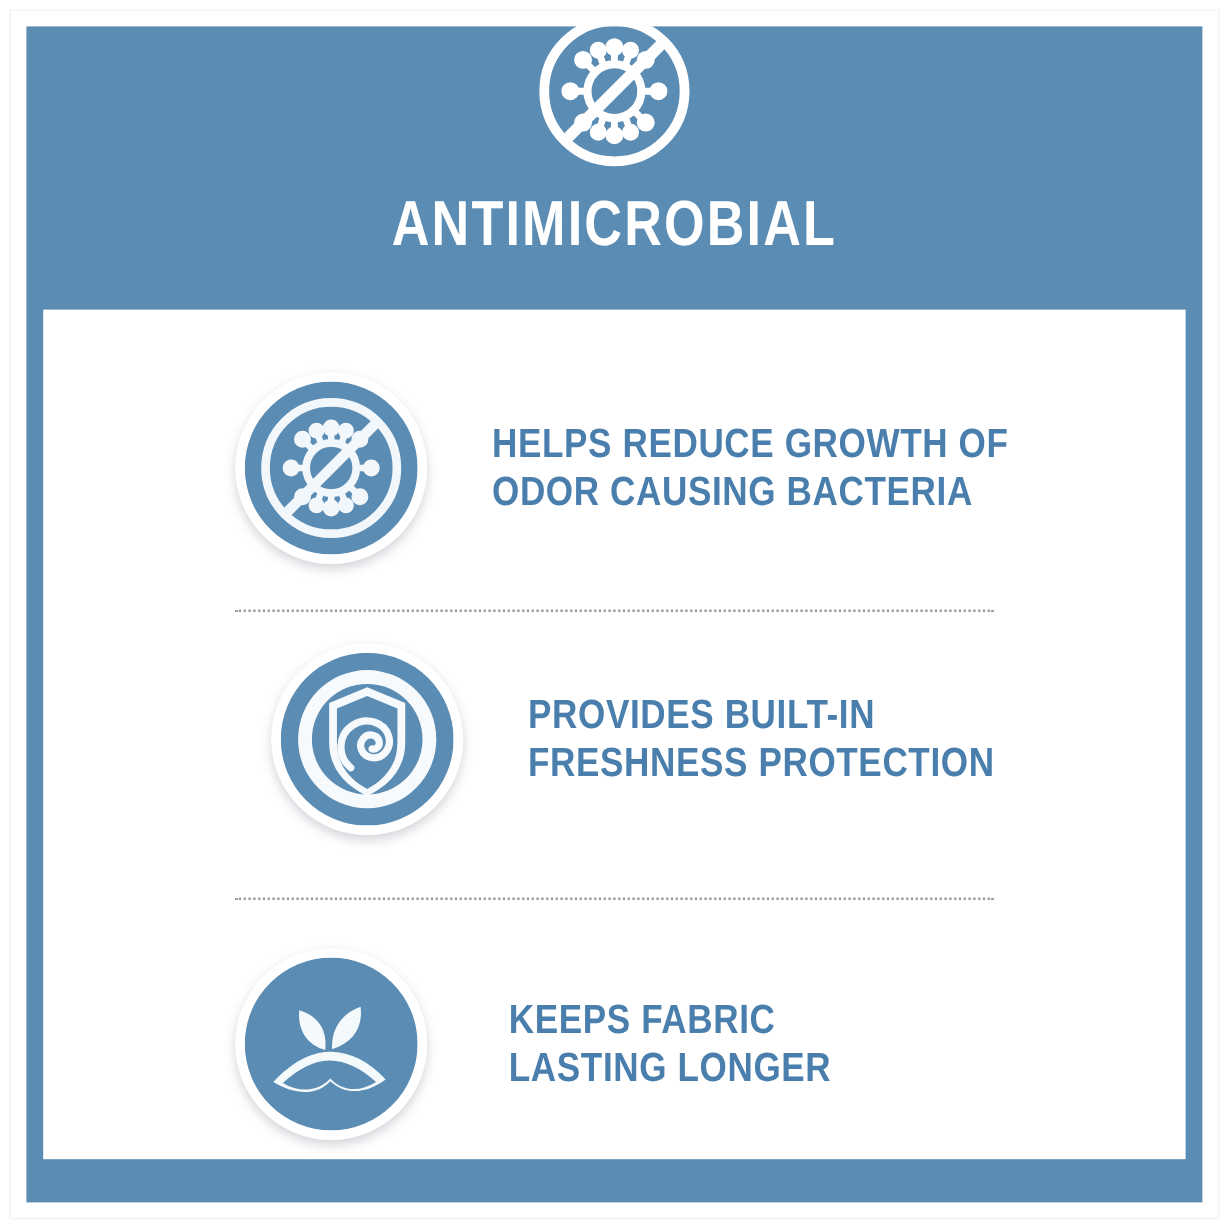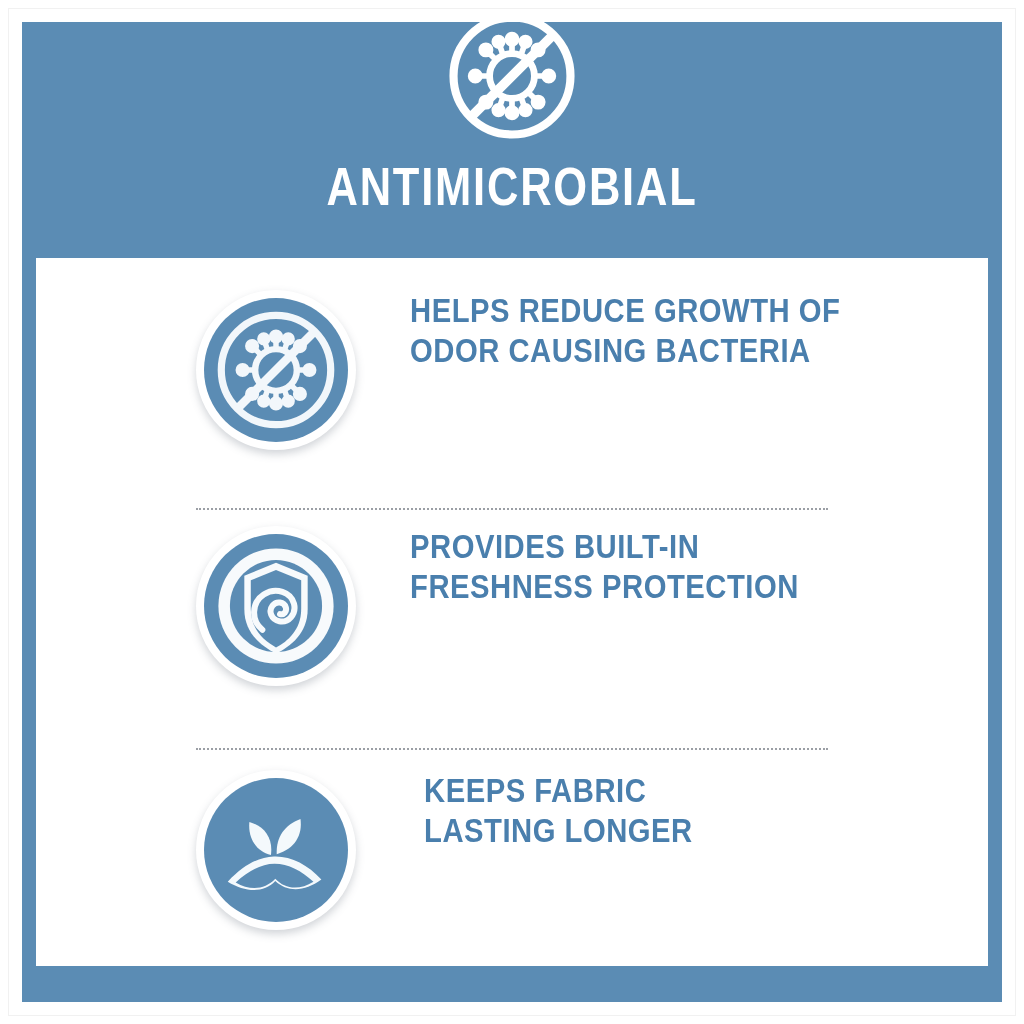--- a/index.html
+++ b/index.html
@@ -99,23 +99,24 @@
     width: 952px;
     height: 708px;
   }
 
   .feature-row {
     position: absolute;
     left: 0;
     width: 952px;
     height: 200px;
     display: flex;
+    align-items: center;
   }
   .row-1 { top: 32px; }
-  .row-2 { top: 268px; }
+  .row-2 { top: 258px; padding-left: 30px; }
   .row-3 { top: 512px; gap: 14px; }
 
   .icon-badge {
     position: relative;
     width: 160px;
     height: 160px;
     margin-left: 160px;
     flex: 0 0 160px;
     border-radius: 50%;
     background: #ffffff;

